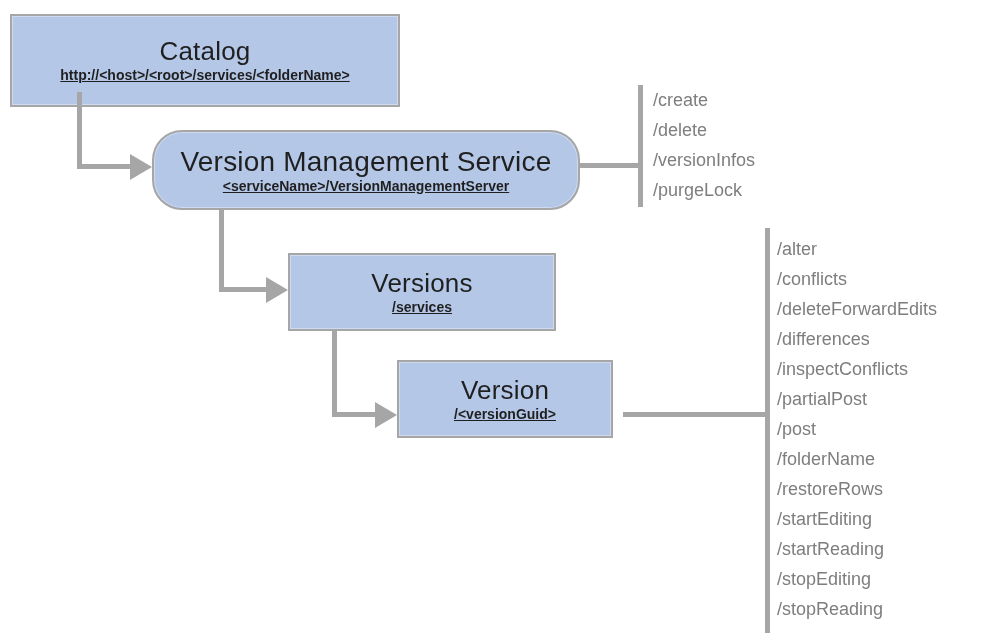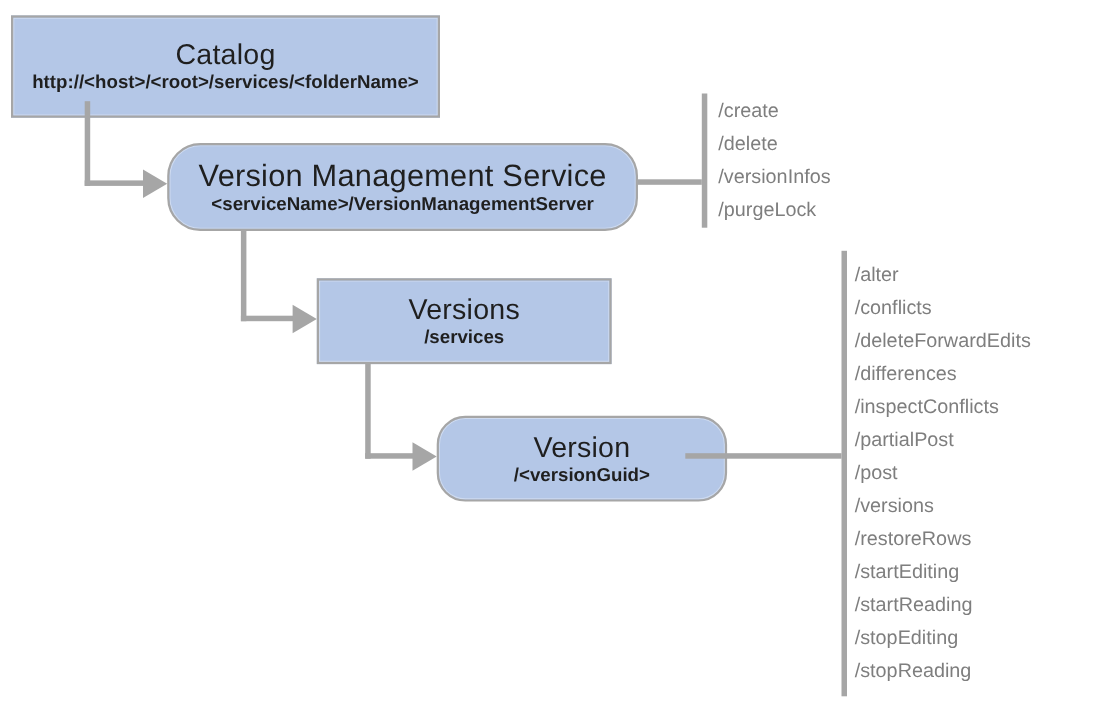--- a/index.html
+++ b/index.html
@@ -29,25 +29,26 @@
   .node-title {
     color: var(--title-text, #1f1f1f);
     font-size: 26px;
     line-height: 1.15;
     letter-spacing: 0.2px;
     white-space: nowrap;
   }
   .node--vms .node-title { font-size: 28px; }
   .node-subtitle {
     color: var(--title-text, #1f1f1f);
-    font-size: 17px;
+    font-size: 14px;
     font-weight: 600;
     line-height: 1.2;
     margin-top: 0;
     white-space: nowrap;
+    text-decoration: underline;
   }
 
   
   .line {
     position: absolute;
     background: var(--connector, #a6a6a6);
   }
   .arrow-right {
     position: absolute;
     width: 0;
@@ -80,21 +81,21 @@
   <div class="node node--vms" style="left:152px; top:130px; width:428px; height:80px;border-radius:30px;">
     <div class="node-title">Version Management Service</div>
     <div class="node-subtitle">&lt;serviceName&gt;/VersionManagementServer</div>
   </div>
 
   <div class="node" style="left:288px; top:253px; width:268px; height:78px;">
     <div class="node-title">Versions</div>
     <div class="node-subtitle">/services</div>
   </div>
 
-  <div class="node" style="left:397px; top:378px; width:264px; height:78px;border-radius:26px;">
+  <div class="node" style="left:397px; top:360px; width:216px; height:78px;">
     <div class="node-title">Version</div>
     <div class="node-subtitle">/&lt;versionGuid&gt;</div>
   </div>
 
   <div class="line" style="left:77px; top:92px; width:5px; height:77px;"></div>
   <div class="line" style="left:77px; top:164px; width:55px; height:5px;"></div>
   <div class="arrow-right" style="left:130px; top:154px;"></div>
 
   <div class="line" style="left:219px; top:209px; width:5px; height:83px;"></div>
   <div class="line" style="left:219px; top:287px; width:49px; height:5px;"></div>
@@ -118,21 +119,21 @@
     </div>
 
   <div class="op-list" style="left:777px; top:234px;">
       <div class="op-item">/alter</div>
       <div class="op-item">/conflicts</div>
       <div class="op-item">/deleteForwardEdits</div>
       <div class="op-item">/differences</div>
       <div class="op-item">/inspectConflicts</div>
       <div class="op-item">/partialPost</div>
       <div class="op-item">/post</div>
-      <div class="op-item">/versions</div>
+      <div class="op-item">/folderName</div>
       <div class="op-item">/restoreRows</div>
       <div class="op-item">/startEditing</div>
       <div class="op-item">/startReading</div>
       <div class="op-item">/stopEditing</div>
       <div class="op-item">/stopReading</div>
     </div>
 
 </div>
 
 </body></html>

